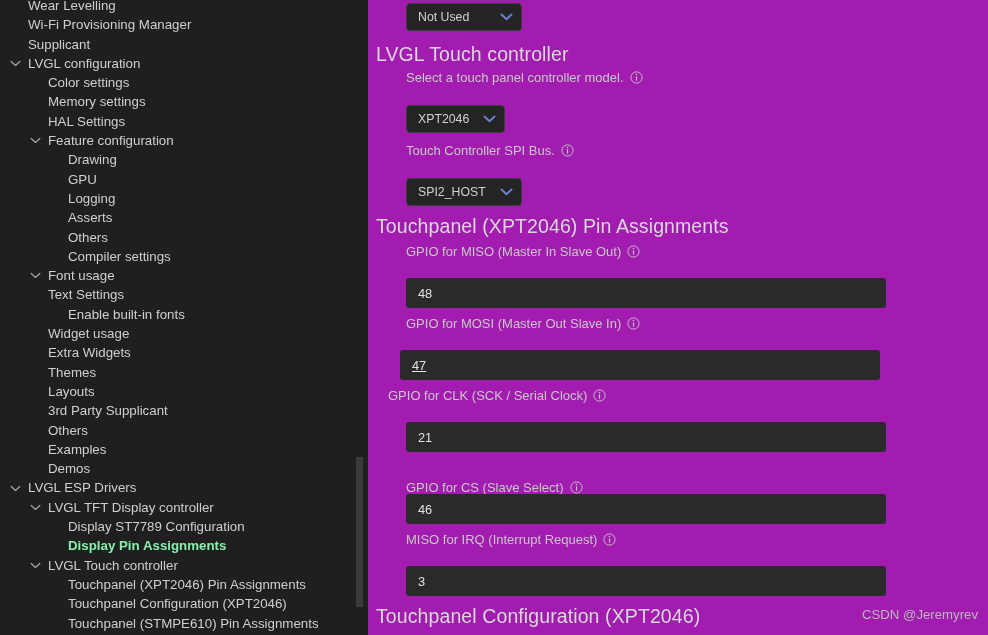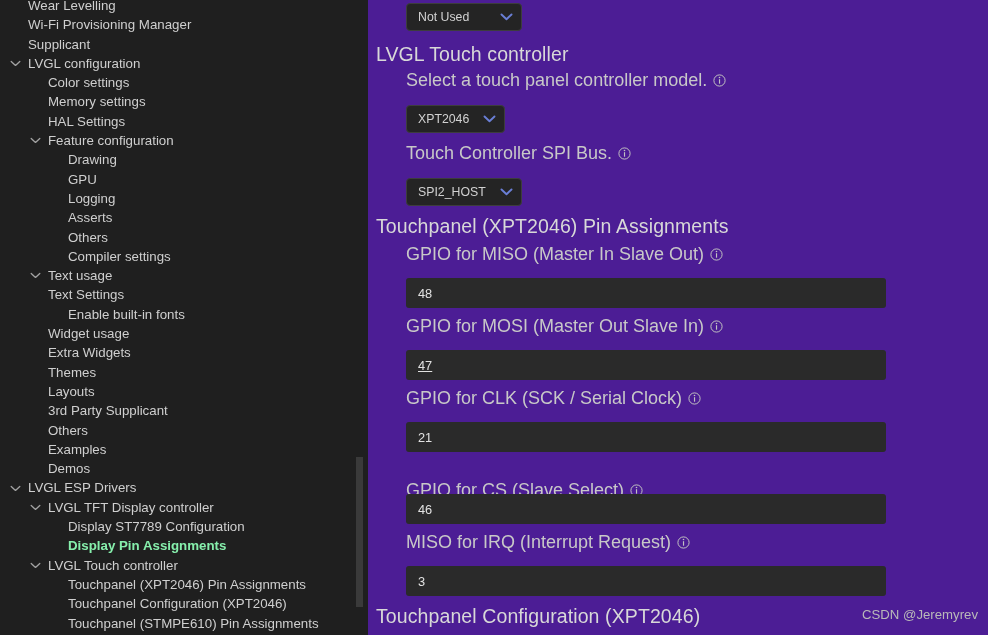--- a/index.html
+++ b/index.html
@@ -98,38 +98,38 @@
     background: #3a3a3a;
     border-radius: 0;
     cursor: pointer;
   }
 
   
   #main {
     position: relative;
     flex: 1 1 auto;
     height: 635px;
-    background: #4c1d95;
+    background: #a21caf;
     overflow: hidden;
   }
 
   .m-abs { position: absolute; }
 
   
   .sec-h {
     font-size: 19.5px;
     font-weight: normal;
     color: #d8d8d8;
     letter-spacing: .1px;
     white-space: nowrap;
   }
 
   
   .desc {
-    font-size: 18px;
+    font-size: 13px;
     color: #c8c8c8;
     white-space: nowrap;
     display: flex;
     align-items: center;
     gap: 6px;
   }
 
   .info-ico {
     display: inline-flex;
     width: 13px;
@@ -246,21 +246,21 @@
         </div>
         <div class="tree-row lvl3">
           <span class="tw-label">Compiler settings</span>
         </div>
         <div class="tree-row lvl2">
           <span class="tw-chevron">
             <svg width="11" height="7" viewBox="0 0 11 7">
               <path d="M1.2 1.4 L5.5 5.4 L9.8 1.4" fill="none" stroke="#b9b9b9" stroke-width="1.3" stroke-linecap="round" stroke-linejoin="round"></path>
             </svg>
           </span>
-          <span class="tw-label">Text usage</span>
+          <span class="tw-label">Font usage</span>
         </div>
         <div class="tree-row lvl2">
           <span class="tw-label">Text Settings</span>
         </div>
         <div class="tree-row lvl3">
           <span class="tw-label">Enable built-in fonts</span>
         </div>
         <div class="tree-row lvl2">
           <span class="tw-label">Widget usage</span>
         </div>
@@ -399,22 +399,22 @@
         <div class="desc m-abs" style="left: 38px; top: 316px;">
           <span>GPIO for MOSI (Master Out Slave In)</span>
           <span class="info-ico">
             <svg width="13" height="13" viewBox="0 0 13 13">
               <circle cx="6.5" cy="6.5" r="5.6" fill="none" stroke="#c2c2c2" stroke-width="1"></circle>
               <circle cx="6.5" cy="3.5" r="0.82" fill="#c2c2c2"></circle>
               <rect x="5.95" y="5.2" width="1.15" height="4.5" fill="#c2c2c2"></rect>
             </svg>
           </span>
         </div>
-        <input type="text" class="inp m-abs" value="47" style="left: 38px; top: 350px; width: 480px; text-decoration: underline;">
-        <div class="desc m-abs" style="left: 38px; top: 388px;">
+        <input type="text" class="inp m-abs" value="47" style="left: 32px; top: 350px; width: 480px; text-decoration: underline;">
+        <div class="desc m-abs" style="left: 20px; top: 388px;">
           <span>GPIO for CLK (SCK / Serial Clock)</span>
           <span class="info-ico">
             <svg width="13" height="13" viewBox="0 0 13 13">
               <circle cx="6.5" cy="6.5" r="5.6" fill="none" stroke="#c2c2c2" stroke-width="1"></circle>
               <circle cx="6.5" cy="3.5" r="0.82" fill="#c2c2c2"></circle>
               <rect x="5.95" y="5.2" width="1.15" height="4.5" fill="#c2c2c2"></rect>
             </svg>
           </span>
         </div>
         <input type="text" class="inp m-abs" value="21" style="left: 38px; top: 422px; width: 480px;">

